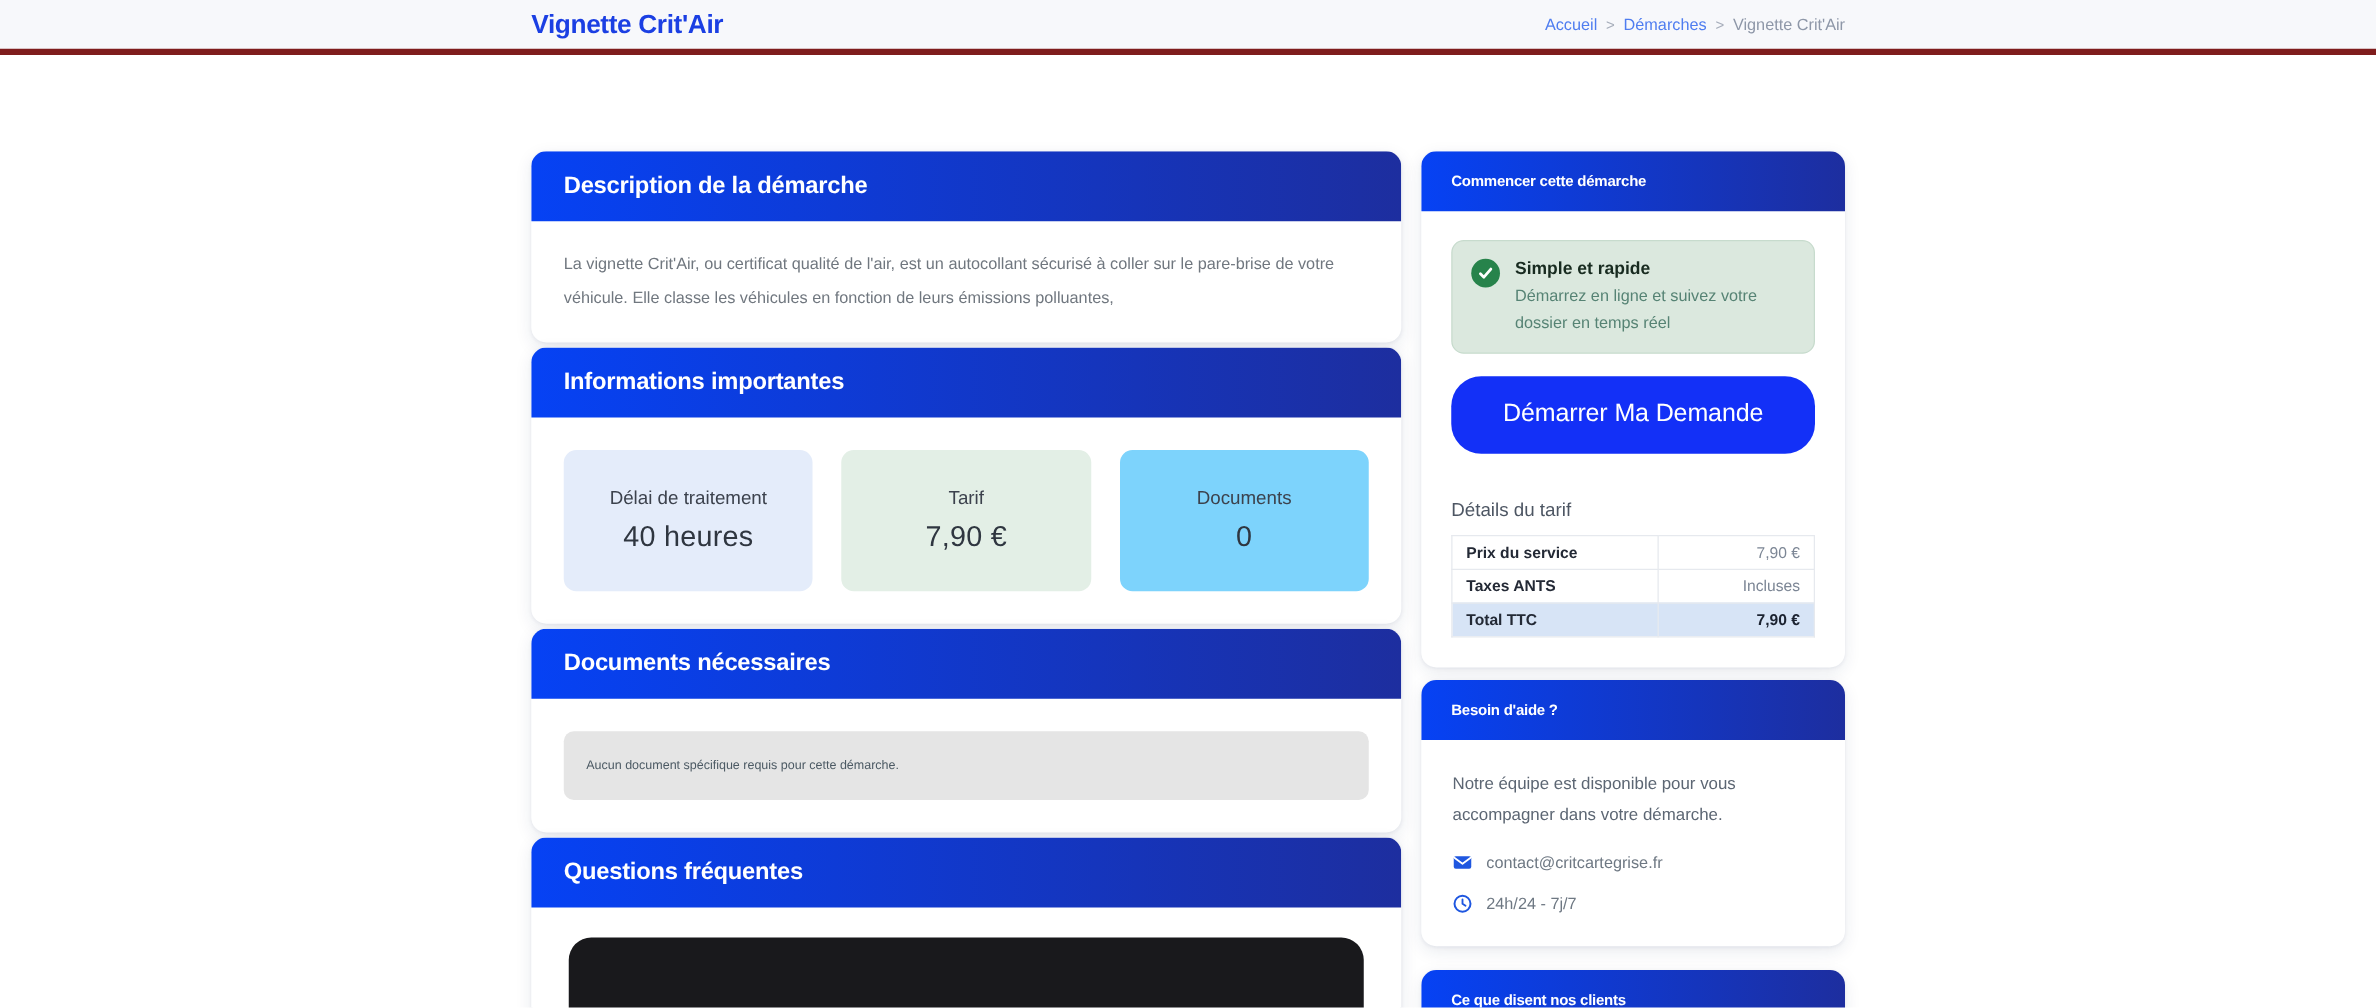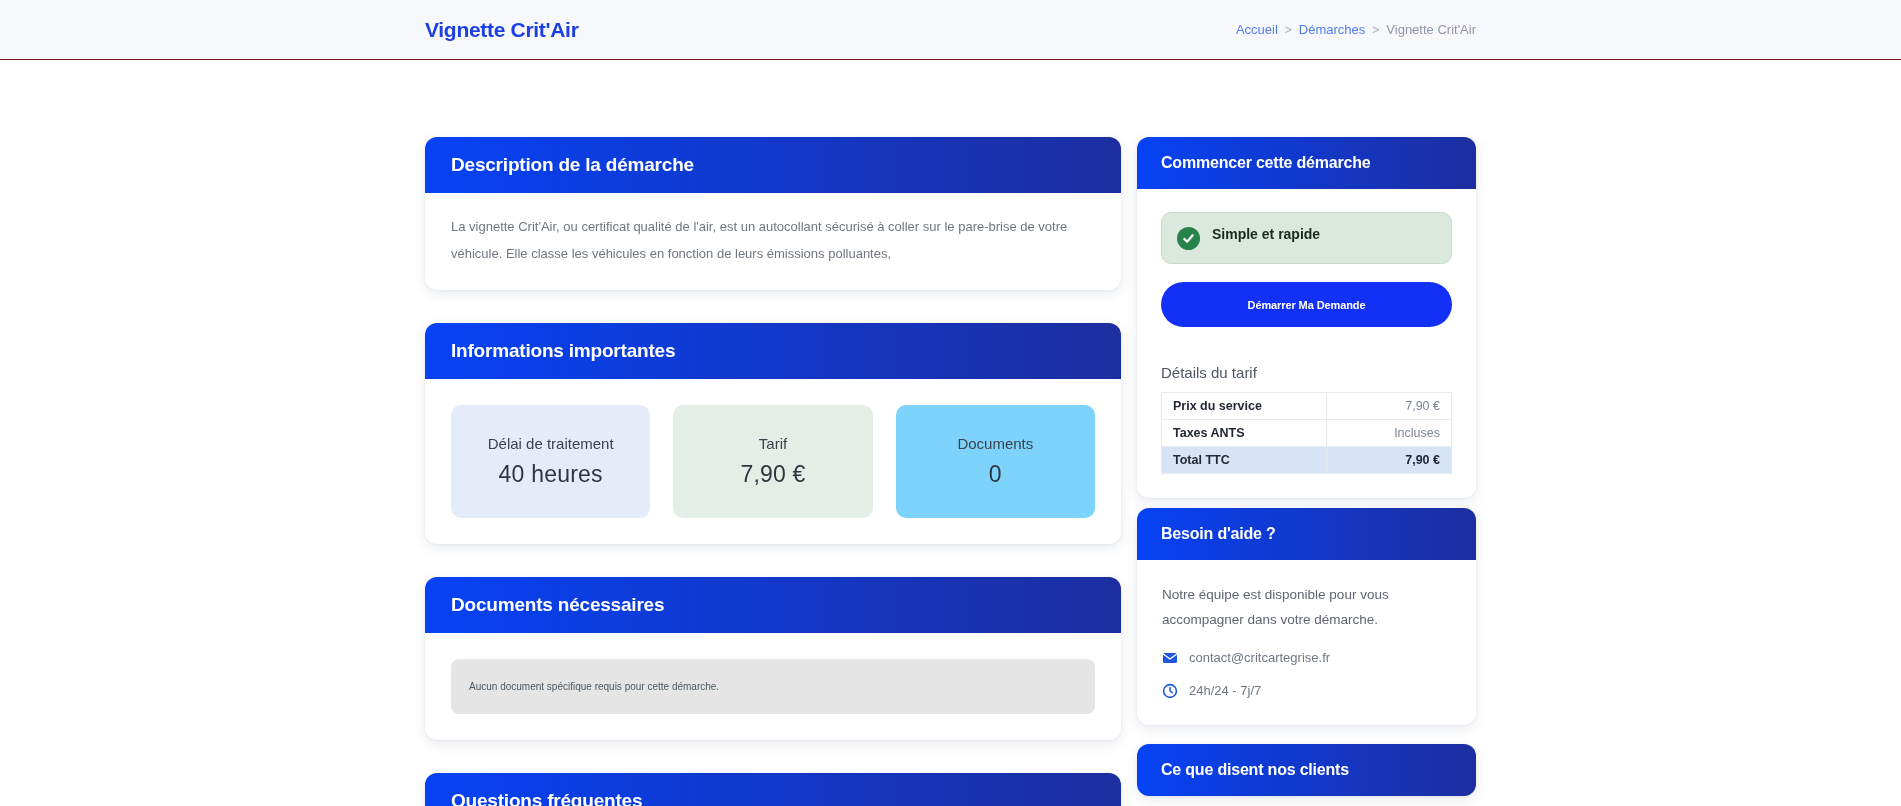--- a/index.html
+++ b/index.html
@@ -5,46 +5,46 @@
   * { margin:0; padding:0; box-sizing:border-box; }
   html,body { background:#ffffff; }
   body {
     width:1901px; height:806px; overflow:hidden;
     font-family:"Liberation Sans","DejaVu Sans",sans-serif;
     color:#333;
   }
   .container { width:1051px; margin:0 auto; }
 
   
-  .topbar { height:60px; background:#f7f8fb; border-bottom:1px solid #7f1d1d; }
+  .topbar { height:44px; background:#f7f8fb; border-bottom:5px solid #7f1d1d; }
   .topbar .container { height:100%; display:flex; align-items:center; justify-content:space-between; }
   .site-title { font-size:21px; font-weight:700; color:#1b3fe3; letter-spacing:-0.3px; }
   .breadcrumb { font-size:13px; color:#9aa3b2; display:flex; align-items:center; gap:7px; }
   .breadcrumb a { color:#4f7df0; text-decoration:none; cursor:pointer; }
   .breadcrumb .sep { color:#a7aebb; font-size:12px; }
   .breadcrumb .current { color:#8e97a8; }
 
   
   .main { padding-top:77px; }
   .cols { display:flex; gap:16px; align-items:flex-start; }
   .col-left  { width:696px; }
   .col-right { width:339px; }
 
   
   .card {
     background:#fff; border-radius:12px; overflow:hidden;
     box-shadow:0 4px 14px rgba(20,40,90,0.09), 0 1px 3px rgba(20,40,90,0.06);
-    margin-bottom:33px;
+    margin-bottom:4px;
   }
   .card-header {
     background:linear-gradient(90deg,#0642f4 0%,#1d2e9f 100%);
     color:#fff; font-weight:700; letter-spacing:-0.2px;
     padding:17px 26px; font-size:19px;
   }
-  .col-right .card-header { font-size:16px; padding:17px 24px; }
+  .col-right .card-header { font-size:12px; padding:17px 24px; }
 
   
   .desc-body { padding:21px 26px 23px; }
   .desc-body p { font-size:13px; line-height:2.05; color:#70777f; }
 
   
   .info-body { padding:26px; display:grid; grid-template-columns:1fr 1fr 1fr; gap:23px; }
   .info-box { border-radius:10px; height:113px; text-align:center;
               display:flex; flex-direction:column; justify-content:center; gap:9px; }
   .info-box .lbl { font-size:15px; color:#3c424d; }
@@ -63,23 +63,23 @@
   .faq-item { background:#19191c; border-radius:18px; height:110px; cursor:pointer; }
 
   
   .start-body { padding:23px 24px 24px; }
   .highlight-box { background:#dbe8de; border:1px solid #c7dbcd; border-radius:10px;
                    padding:13px 15px; display:flex; gap:12px; }
   .check-circle { flex:0 0 auto; width:23px; height:23px; border-radius:50%;
                   background:#27834b; display:flex; align-items:center; justify-content:center; margin-top:1px; }
   .hl-title { font-size:14px; font-weight:700; color:#182b20; margin-bottom:5px; }
   .hl-text  { font-size:13px; color:#568374; line-height:1.6; }
-  .cta-button { display:block; width:100%; height:45px; margin-top:18px;
+  .cta-button { display:block; width:100%; height:62px; margin-top:18px;
                 background:#1330f7; color:#fff; border:none; border-radius:24px;
-                font-family:inherit; font-size:11px; font-weight:700; cursor:pointer; letter-spacing:-0.1px; }
+                font-family:inherit; font-size:20px; font-weight:400; cursor:pointer; letter-spacing:-0.1px; }
   .tariff-heading { margin-top:37px; font-size:15px; color:#4d5663; }
   .tariff-table { margin-top:11px; width:100%; border-collapse:collapse;
                   border:1px solid #dfe3e9; font-size:12.5px; }
   .tariff-table td { border:1px solid #e6e9ee; padding:6px 11px; height:25px; }
   .tariff-table td.lbl { font-weight:700; color:#232935; }
   .tariff-table td.val { text-align:right; color:#7c8695; width:43%; }
   .tariff-table tr.total td { background:#d7e4f6; }
   .tariff-table tr.total td.val { font-weight:700; color:#1b2230; }
 
   
@@ -161,20 +161,21 @@
         <div class="card-header">Commencer cette démarche</div>
         <div class="start-body">
           <div class="highlight-box">
             <span class="check-circle">
               <svg width="13" height="13" viewBox="0 0 14 14">
                   <path d="M2.5 7.5 L5.5 10.5 L11.5 3.5" fill="none" stroke="#ffffff" stroke-width="2.4" stroke-linecap="round" stroke-linejoin="round"></path>
                 </svg>
             </span>
             <div>
               <div class="hl-title">Simple et rapide</div>
+              <div class="hl-text">Démarrez en ligne et suivez votre dossier en temps réel</div>
             </div>
           </div>
 
           <button class="cta-button">Démarrer Ma Demande</button>
 
           <div class="tariff-heading">Détails du tarif</div>
 
           <table class="tariff-table">
             <tbody>
               <tr>

